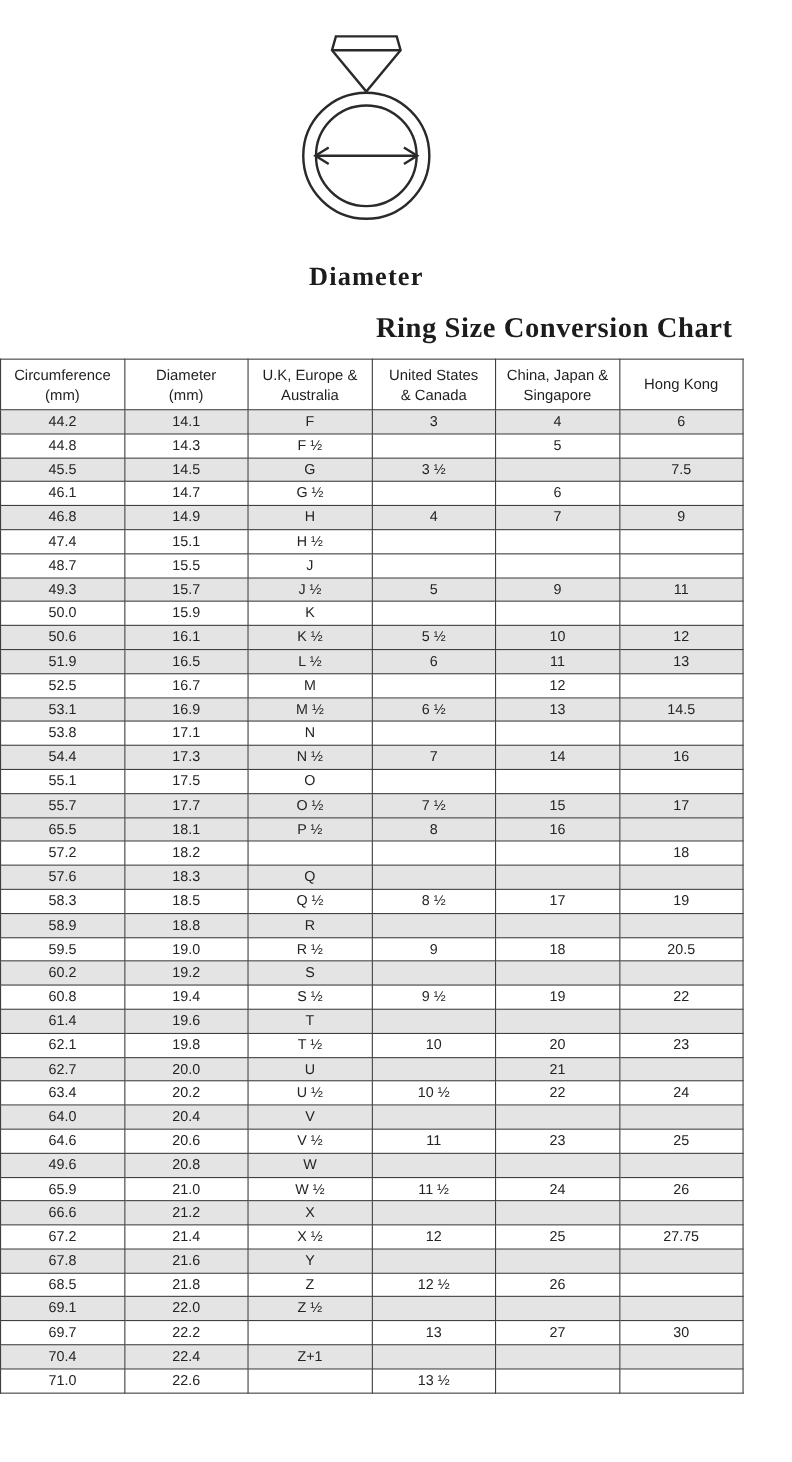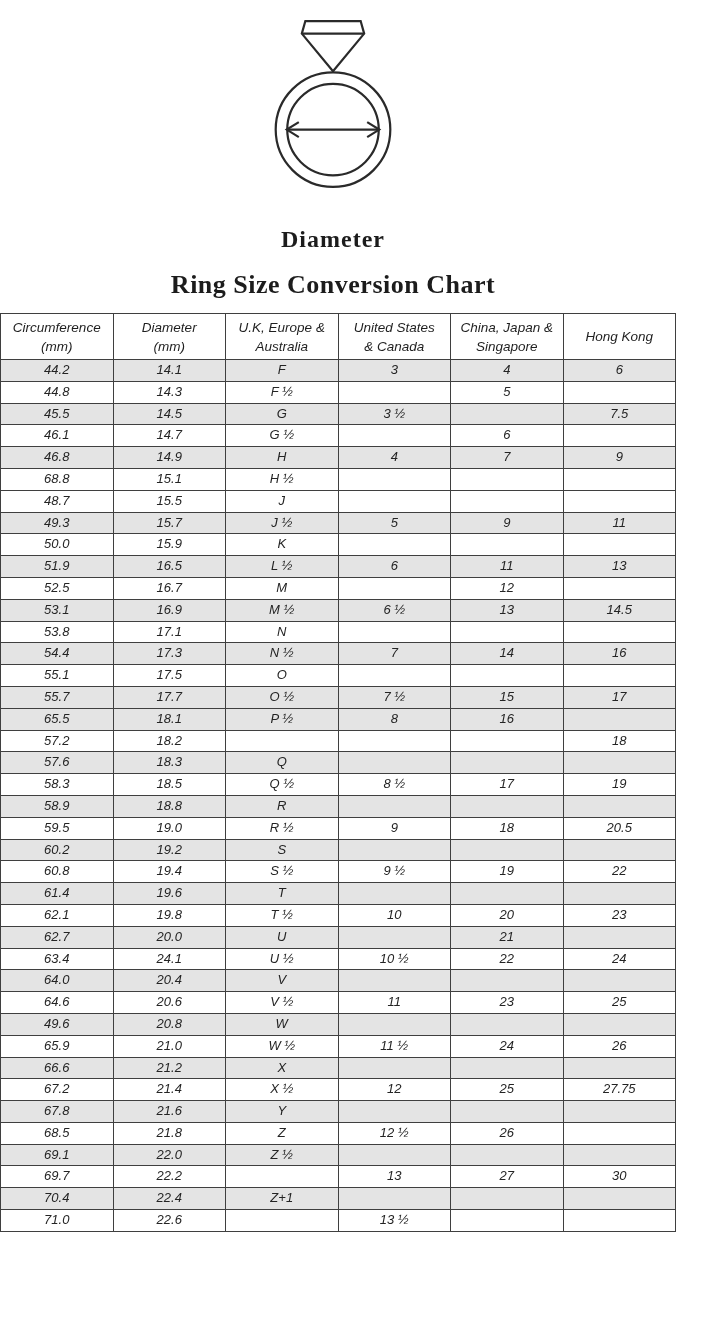--- a/index.html
+++ b/index.html
@@ -4,49 +4,48 @@
 <style>
   * { margin: 0; padding: 0; box-sizing: border-box; }
   html, body { background: #ffffff; }
   body {
     width: 720px;
     min-height: 1329px;
     margin: 0 auto;
     font-family: "Liberation Sans", sans-serif;
     color: #222222;
   }
-  .page { width: 666px; padding-top: 14px; }
+  .page { width: 666px; padding-top: 26px; }
 
   .figure { text-align: center; }
   .figure svg { display: inline-block; }
   .figure-label {
     margin-top: 22px;
     font-family: "Liberation Serif", "DejaVu Serif", serif;
     font-weight: bold;
     font-size: 24px;
     letter-spacing: 1px;
     color: #1c1c1c;
     text-align: center;
   }
   .page-title {
     margin-top: 17px;
     font-family: "Liberation Serif", "DejaVu Serif", serif;
     font-weight: bold;
     font-size: 26px;
     letter-spacing: 0.5px;
     color: #1c1c1c;
-    text-align: center;
+    text-align: right;
   }
 
   table.conversion {
     width: 676px;
     margin: 13px auto 0 auto;
     border-collapse: collapse;
     table-layout: fixed;
-    font-style: italic;
   }
   table.conversion th, table.conversion td {
     border: 1px solid #3f3f3f;
     text-align: center;
     vertical-align: middle;
     overflow: hidden;
     white-space: nowrap;
   }
   table.conversion th {
     font-size: 13.5px;
@@ -152,21 +151,21 @@
         </tr>
         <tr class="alt">
           <td>46.8</td>
           <td>14.9</td>
           <td>H</td>
           <td>4</td>
           <td>7</td>
           <td>9</td>
         </tr>
         <tr>
-          <td>68.8</td>
+          <td>47.4</td>
           <td>15.1</td>
           <td>H ½</td>
           <td></td>
           <td></td>
           <td></td>
         </tr>
         <tr>
           <td>48.7</td>
           <td>15.5</td>
           <td>J</td>
@@ -184,20 +183,28 @@
         </tr>
         <tr>
           <td>50.0</td>
           <td>15.9</td>
           <td>K</td>
           <td></td>
           <td></td>
           <td></td>
         </tr>
         <tr class="alt">
+          <td>50.6</td>
+          <td>16.1</td>
+          <td>K ½</td>
+          <td>5 ½</td>
+          <td>10</td>
+          <td>12</td>
+        </tr>
+        <tr class="alt">
           <td>51.9</td>
           <td>16.5</td>
           <td>L ½</td>
           <td>6</td>
           <td>11</td>
           <td>13</td>
         </tr>
         <tr>
           <td>52.5</td>
           <td>16.7</td>
@@ -329,21 +336,21 @@
         <tr class="alt">
           <td>62.7</td>
           <td>20.0</td>
           <td>U</td>
           <td></td>
           <td>21</td>
           <td></td>
         </tr>
         <tr>
           <td>63.4</td>
-          <td>24.1</td>
+          <td>20.2</td>
           <td>U ½</td>
           <td>10 ½</td>
           <td>22</td>
           <td>24</td>
         </tr>
         <tr class="alt">
           <td>64.0</td>
           <td>20.4</td>
           <td>V</td>
           <td></td>

